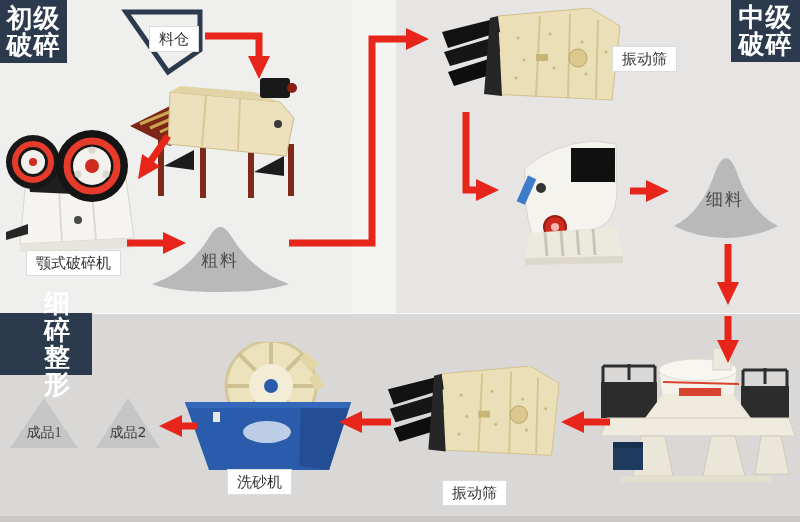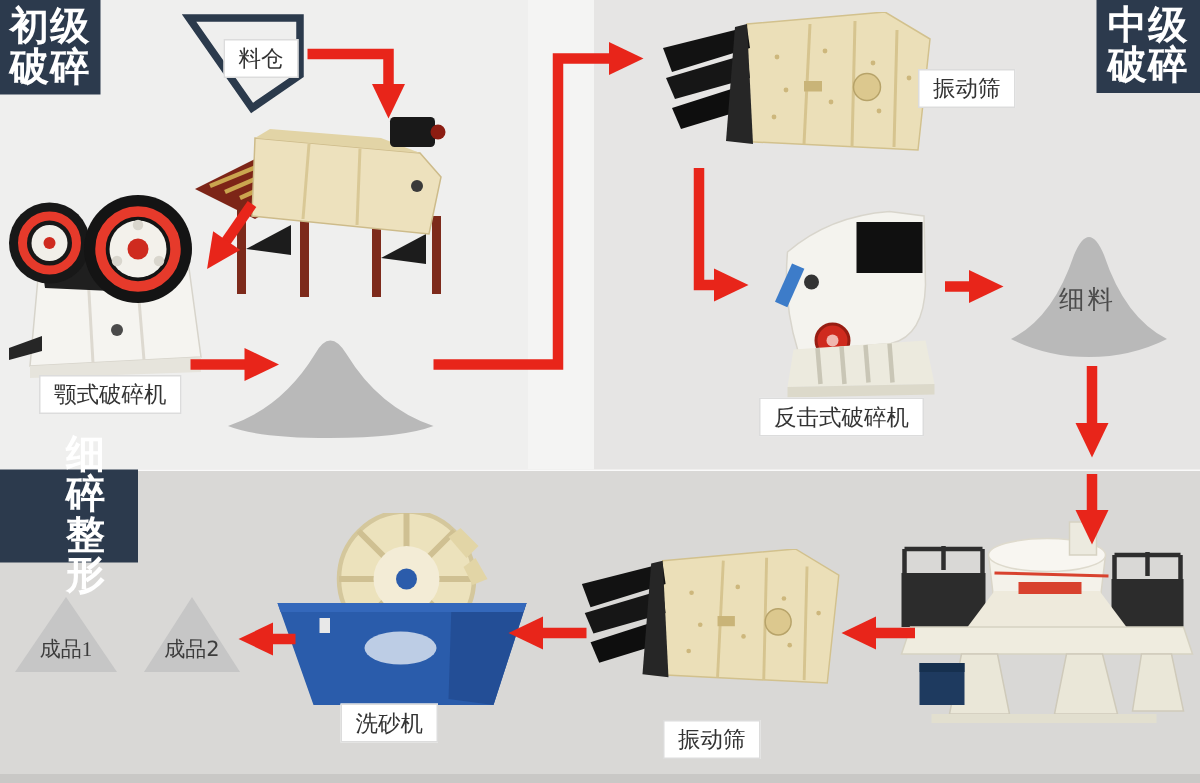--- a/index.html
+++ b/index.html
@@ -230,20 +230,21 @@
       <ellipse cx="84" cy="90" rx="24" ry="11" fill="#d7e0ee" opacity="0.85"></ellipse>
       <rect x="30" y="70" width="7" height="10" fill="#e8e8e8"></rect>
     </svg>
   </div>
 
   <div class="pile" style="left:148px;top:222px;width:145px;height:72px;">
     <svg width="145" height="72" viewBox="0 0 145 72">
       <path d="M4,62 Q40,50 62,14 Q72,-4 83,14 Q105,50 141,62 Q120,70 72,70 Q24,70 4,62 Z" fill="#b9b9b9"></path>
     </svg>
   </div>
+  <div class="pile-text" style="left:183px;top:249px;width:74px;">粗料</div>
 
   <div class="pile" style="left:670px;top:150px;width:112px;height:90px;">
     <svg width="112" height="90" viewBox="0 0 112 90">
       <path d="M4,76 Q32,62 46,20 Q56,-4 66,20 Q80,62 108,76 Q84,88 56,88 Q28,88 4,76 Z" fill="#b9b9b9"></path>
     </svg>
   </div>
   <div class="pile-text" style="left:688px;top:188px;width:74px;">细料</div>
 
   <div class="pile" style="left:8px;top:396px;width:72px;height:54px;">
     <svg width="72" height="54" viewBox="0 0 72 54">
@@ -276,17 +277,16 @@
       <path d="M728,316 L728,342" marker-end="url(#ah)"></path>
       <path d="M610,422 L582,422" marker-end="url(#ah)"></path>
       <path d="M391,422 L360,422" marker-end="url(#ah)"></path>
       <path d="M197,426 L180,426" marker-end="url(#ah)"></path>
     </g>
   </svg>
 
   <div class="lbl" style="left:149px;top:26px;text-align:right;">料仓</div>
   <div class="lbl" style="left:26px;top:250px;">颚式破碎机</div>
   <div class="lbl" style="left:612px;top:46px;">振动筛</div>
-  <div class="lbl" style="left:506px;top:265px;">反击式破碎机</div>
   <div class="lbl" style="left:442px;top:480px;">振动筛</div>
   <div class="lbl" style="left:227px;top:469px;">洗砂机</div>
 
 </div>
 
 </body></html>

